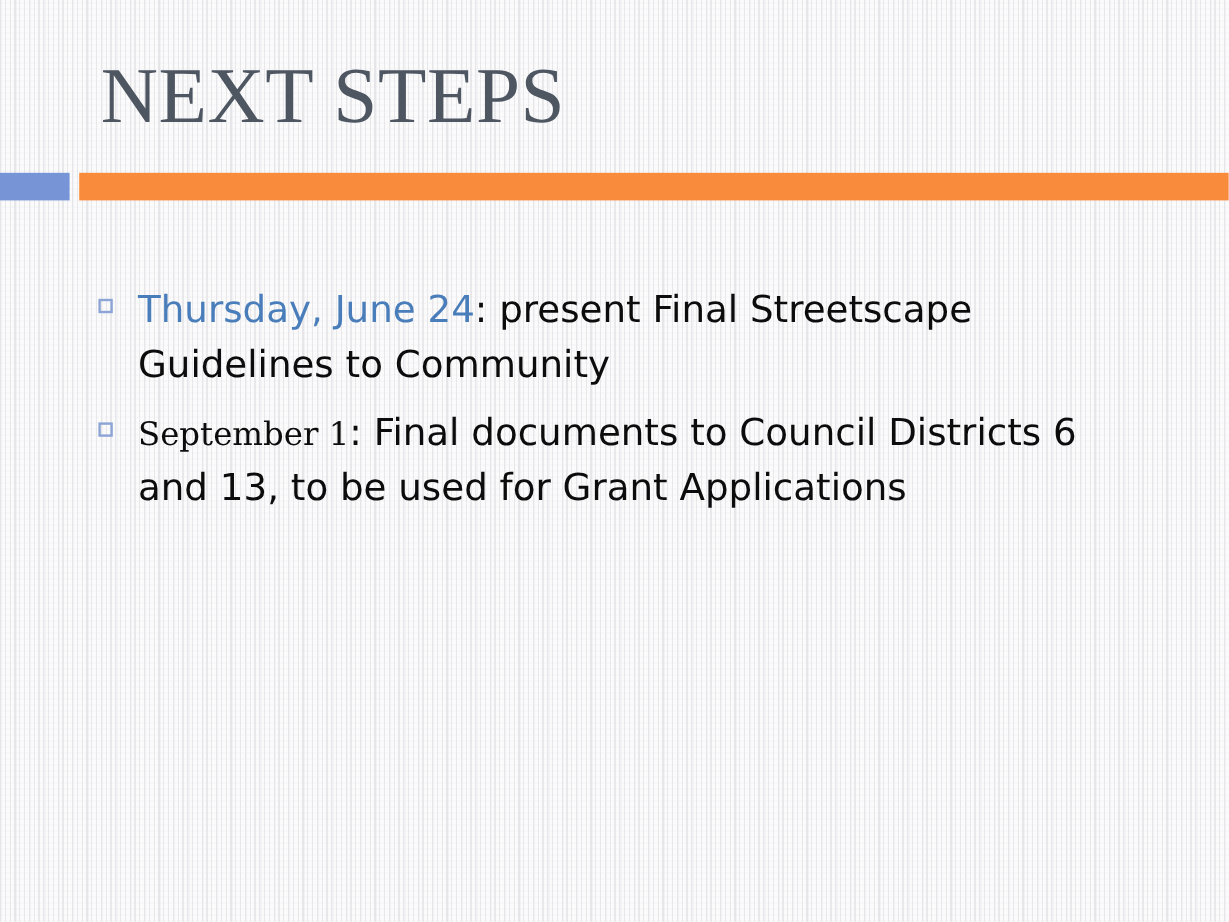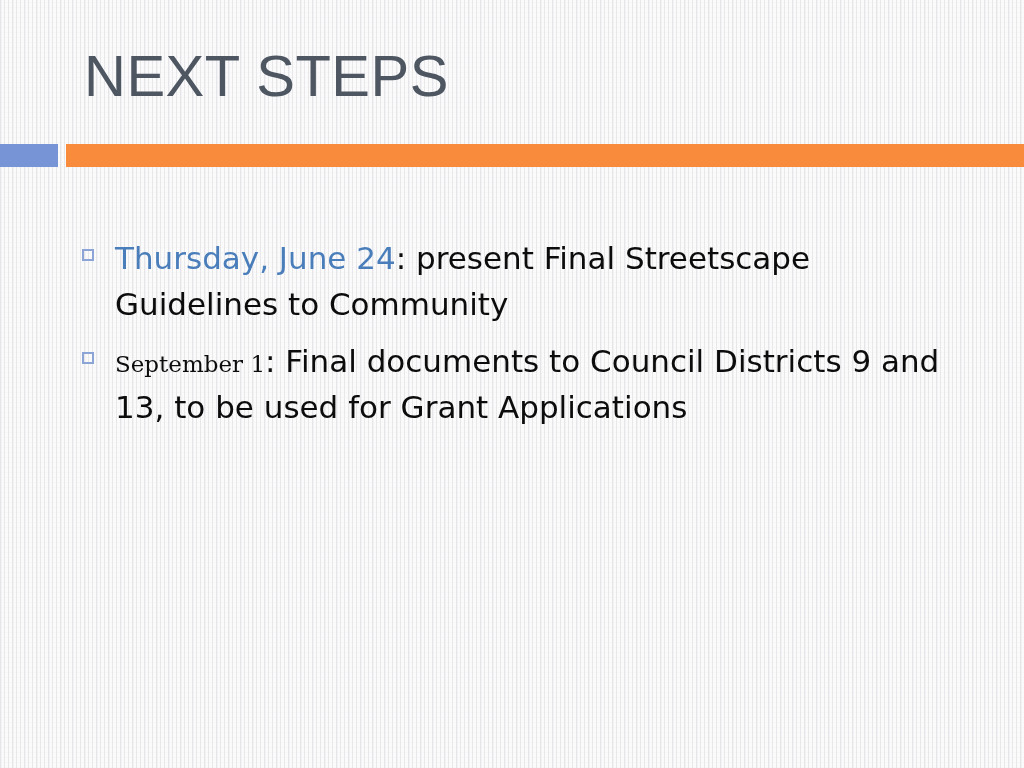--- a/index.html
+++ b/index.html
@@ -40,22 +40,22 @@
         rgba(255,255,255,0) 5px);
     overflow: hidden;
   }
 
   
   .slide-title {
     position: absolute;
     left: 84px;
     top: 44px;
     margin: 0;
-    font-family: Liberation Sans, sans-serif;
-    font-size: 58px;
+    font-family: Liberation Serif, serif;
+    font-size: 66px;
     font-weight: 400;
     letter-spacing: 0.5px;
     color: #4e5662;
     line-height: 1.12;
     white-space: nowrap;
   }
 
   
   .divider {
     position: absolute;
@@ -108,21 +108,21 @@
   .bullet-text {
     display: block;
   }
 
   
   .run-accent {
     color: #4a7ebb;
   }
   .run-serif {
     font-family: "DejaVu Serif", serif;
-    font-size: 23px;
+    font-size: 27px;
     color: #0c0c0c;
   }
   .run-plain {
     color: #0c0c0c;
   }
 </style>
 </head>
 <body>
 
 <div class="slide">
@@ -133,17 +133,17 @@
 
   <div class="divider divider-accent-main"></div>
 
   <ul class="bullet-list">
       <li class="bullet-item">
         <span class="bullet-marker"></span>
         <span class="bullet-text"><span class="run-accent">Thursday, June 24</span><span class="run-plain">:  present Final Streetscape Guidelines to Community</span></span>
       </li>
       <li class="bullet-item">
         <span class="bullet-marker"></span>
-        <span class="bullet-text"><span class="run-serif">September 1</span><span class="run-plain">: Final documents to Council Districts 9 and 13, to be used for Grant Applications</span></span>
+        <span class="bullet-text"><span class="run-serif">September 1</span><span class="run-plain">: Final documents to Council Districts 6 and 13, to be used for Grant Applications</span></span>
       </li>
     </ul>
 
 </div>
 
 </body></html>

